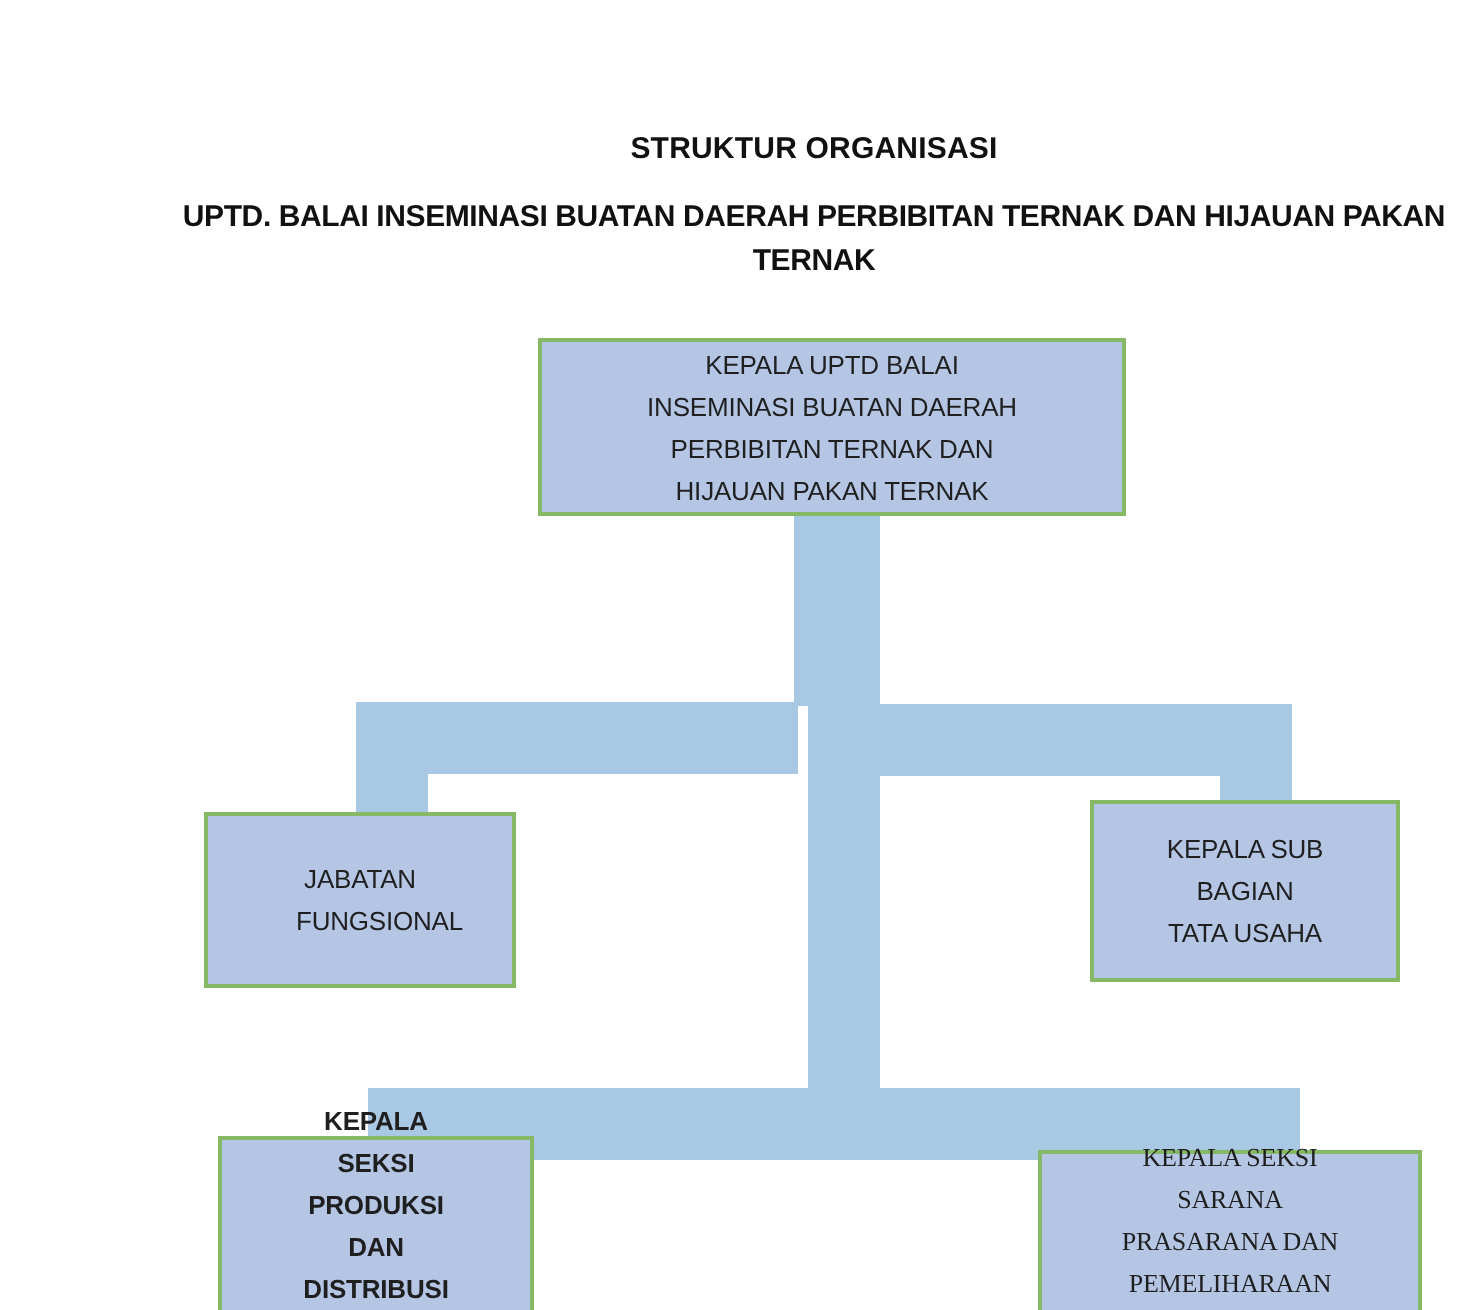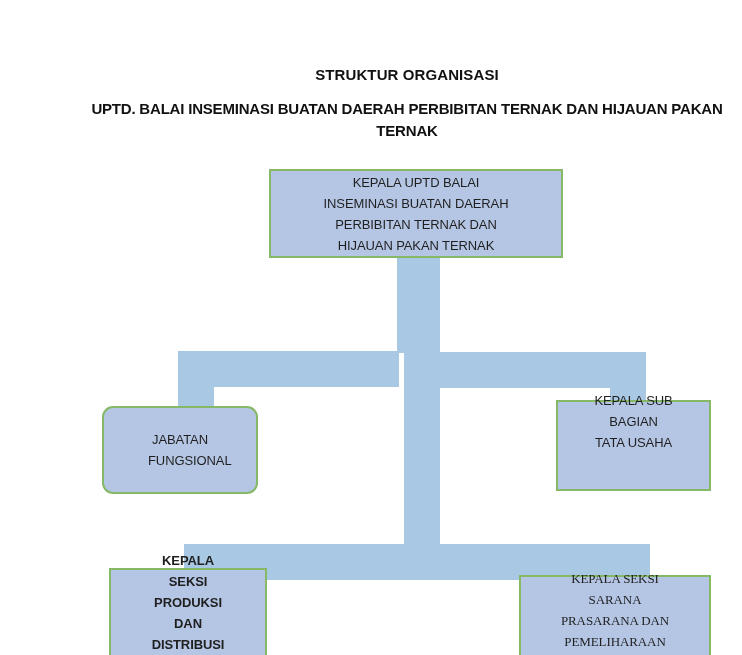--- a/index.html
+++ b/index.html
@@ -56,23 +56,23 @@
     text-align: center;
     color: var(--text);
     font-size: 13px;
     line-height: 21px;
     letter-spacing: -0.1px;
   }
   .node .label { display: inline-block; }
 
   #box-root      { left: 233px; top: 133px; width: 294px; height: 89px; }
   #box-root .label      { max-width: 235px; }
-  #box-jabatan   { left:  66px; top: 370px; width: 156px; height: 88px; border-radius: 11px; }
+  #box-jabatan   { left:  66px; top: 370px; width: 156px; height: 88px; }
   #box-jabatan .label   { max-width: 100px; }
-  #box-tatausaha { left: 520px; top: 364px; width: 155px; height: 91px; align-items: flex-end; }
+  #box-tatausaha { left: 509px; top: 364px; width: 155px; height: 91px; }
   #box-tatausaha .label { max-width: 142px; }
   #box-produksi  { left:  73px; top: 532px; width: 158px; height: 90px; font-weight: bold; }
   #box-produksi .label  { max-width: 132px; }
   #box-sarana    { left: 483px; top: 539px; width: 192px; height: 90px; font-family: Liberation Serif, serif; }
   #box-sarana .label    { max-width: 165px; }
 
   .connector {
     position: absolute;
     background: var(--connector);
   }

